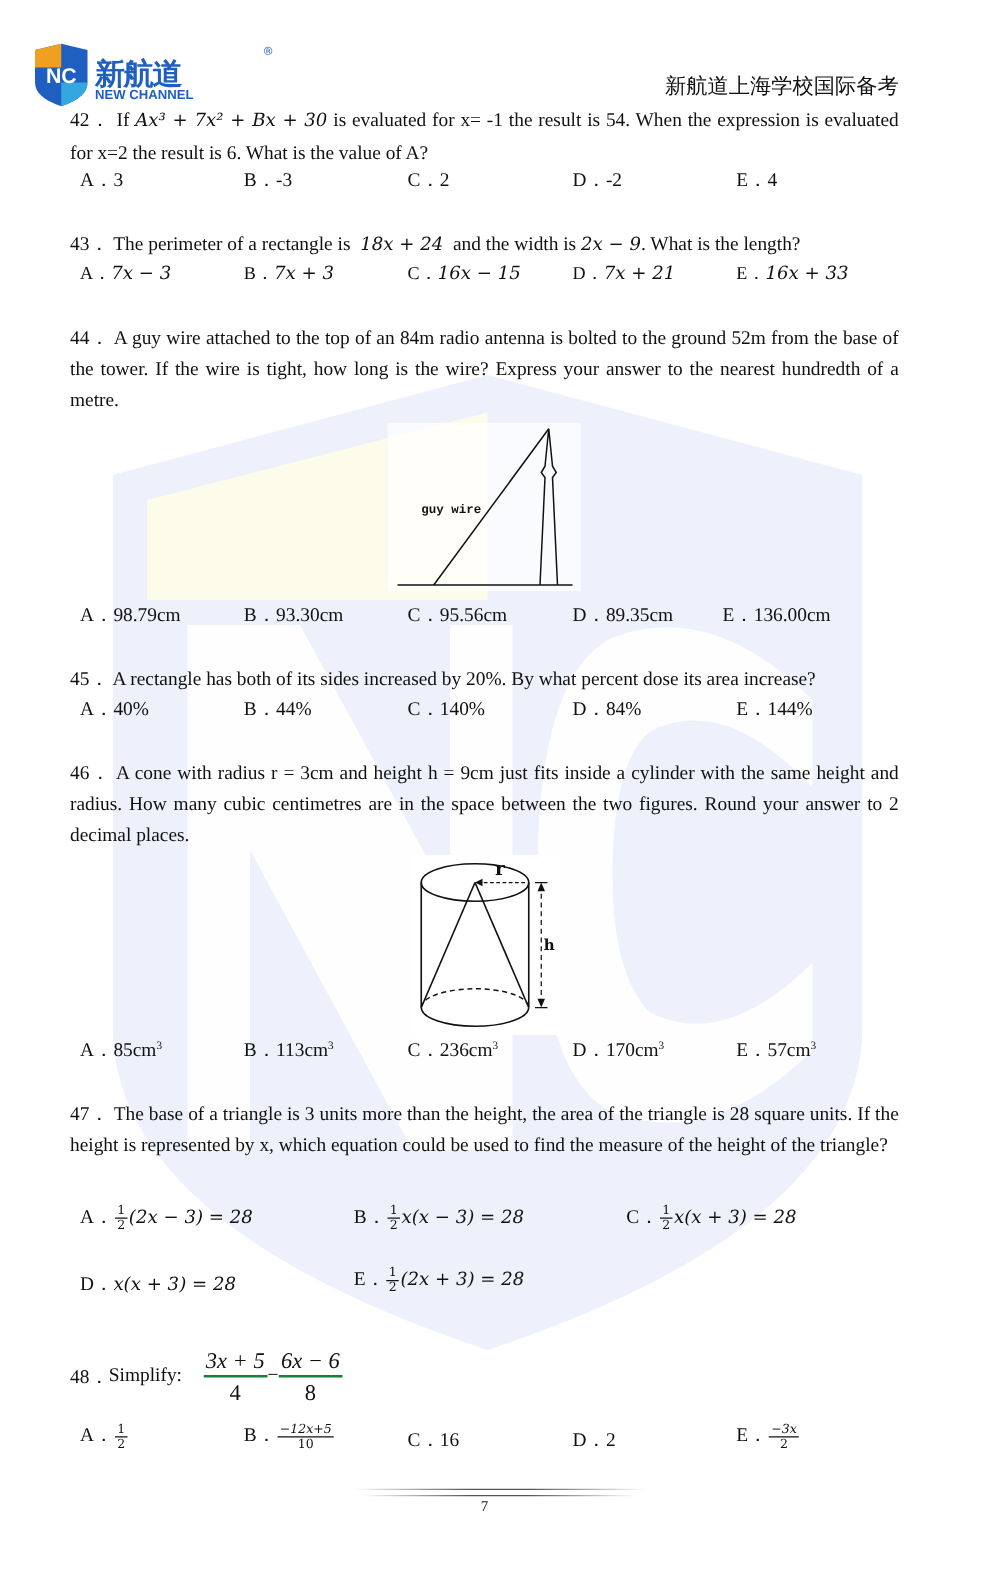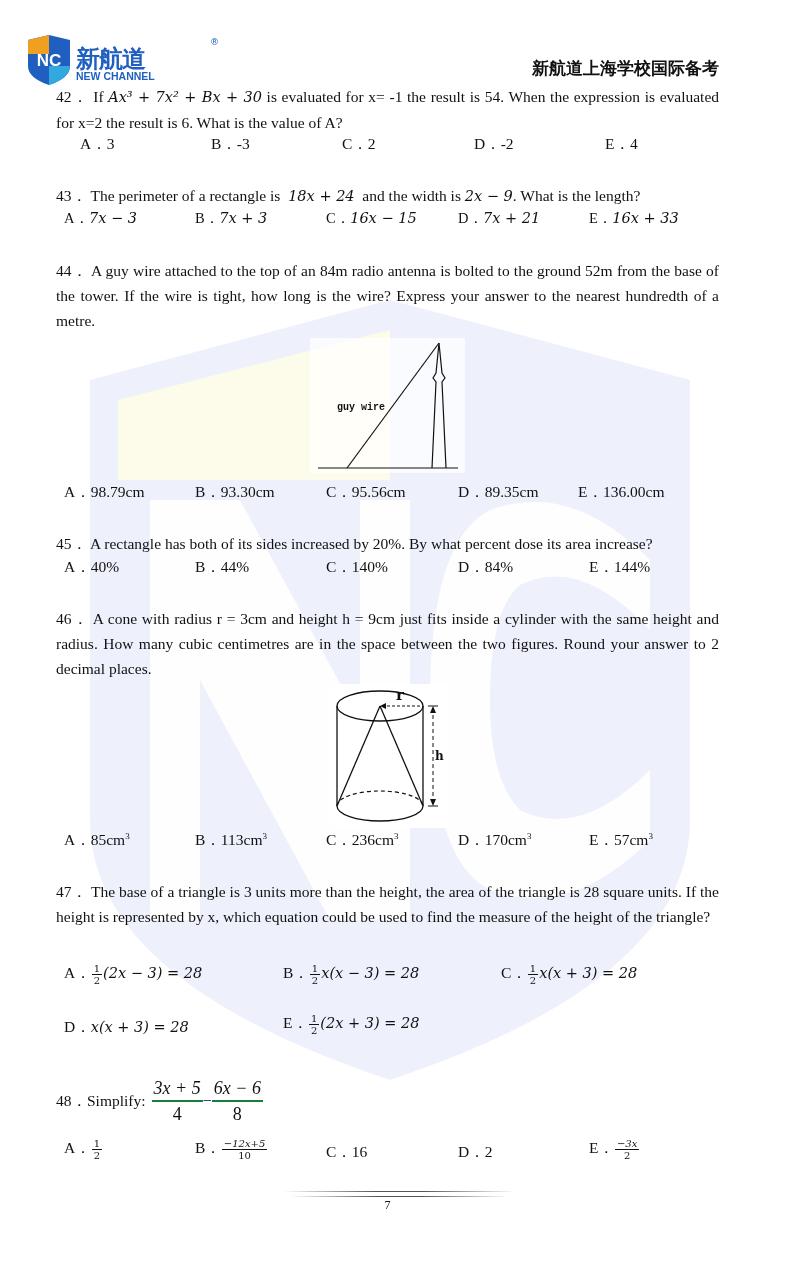--- a/index.html
+++ b/index.html
@@ -4,21 +4,21 @@
 <style>
   html, body { margin:0; padding:0; background:#fff; }
   body { width:799px; height:1265px; position:relative; overflow:hidden;
          font-family:"Liberation Serif", serif; color:#111; }
   .wm { position:absolute; left:90px; top:300px; width:600px; height:780px; z-index:0; }
   .content { position:absolute; left:0; top:0; width:799px; height:1265px; z-index:1; }
   .logo { position:absolute; left:26px; top:34px; display:flex; align-items:center; }
   .logo .cn { font-family:"DejaVu Sans", sans-serif; font-weight:bold; color:#1f5fbf; font-size:24px; line-height:24px; letter-spacing:-1px;margin-top:8px; }
   .logo .en { font-family:"Liberation Sans", sans-serif; font-weight:bold; color:#1f5fbf; font-size:10.5px; line-height:11px; }
   .logo .reg { font-size:9px; color:#1f5fbf; position:absolute; left:134px; top:-2px; font-family:"DejaVu Sans", sans-serif; }
-  .school { position:absolute; right:80px; top:57px; font-family:"DejaVu Sans", sans-serif; font-weight:bold; font-size:17px; color:#111; }
+  .school { position:absolute; right:80px; top:57px; font-family:"DejaVu Sans", sans-serif; font-weight:normal; font-size:17px; color:#111; }
   .p { position:absolute; left:56px; width:663px; font-size:15.5px; line-height:25px; text-align:justify; text-align-last:left; }
   .row { position:absolute; left:56px; width:700px; font-size:15.5px; height:24px; }
   .opt { position:absolute; top:0; white-space:nowrap; }
   .math { font-family:"DejaVu Serif", serif; font-size:14.5px; }
   .mi { font-style:italic; }
   .frac { display:inline-block; vertical-align:middle; text-align:center; font-family:"DejaVu Serif", serif; font-size:10px; line-height:11px; margin:0 1px; }
   .frac .n { display:block; border-bottom:1px solid #111; padding:0 2px; }
   .frac .d { display:block; padding:0 2px; }
   .bigfrac { display:inline-block; vertical-align:middle; text-align:center; font-size:18px; line-height:24px; }
   .bigfrac .n { display:block; border-bottom:2px solid #15803d; padding:0 2px; }
@@ -54,21 +54,21 @@
   </div>
   <div class="school">新航道上海学校国际备考</div>
 
   <div class="p" style="top:84px;">
     <span>42．</span>
     <span>If</span>
     <span class="math mi">Ax³ + 7x² + Bx + 30</span>
     <span>is evaluated for x= -1 the result is 54. When the expression is</span>
     <span>evaluated for x=2 the result is 6. What is the value of A?</span>
   </div>
-  <div class="row" style="top:134px;margin-left:16px;">
+  <div class="row" style="top:134px;">
     <span class="opt" style="left:8px"><span>A．</span><span>3</span></span>
     <span class="opt" style="left:139px"><span>B．</span><span>-3</span></span>
     <span class="opt" style="left:270px"><span>C．</span><span>2</span></span>
     <span class="opt" style="left:402px"><span>D．</span><span>-2</span></span>
     <span class="opt" style="left:533px"><span>E．</span><span>4</span></span>
   </div>
 
   <div class="p" style="top:183px;">
     <span>43．</span>
     <span>The perimeter of a rectangle is</span>
@@ -155,21 +155,21 @@
     <span class="opt" style="left:227px"><span>B．</span><span class="frac"><span class="n">1</span><span class="d">2</span></span><span class="math mi">x(x − 3) = 28</span></span>
     <span class="opt" style="left:445px"><span>C．</span><span class="frac"><span class="n">1</span><span class="d">2</span></span><span class="math mi">x(x + 3) = 28</span></span>
   </div>
   <div class="row" style="top:1013px; height:30px;">
     <span class="opt" style="left:8px; top:4px"><span>D．</span><span class="math mi">x(x + 3) = 28</span></span>
     <span class="opt" style="left:227px"><span>E．</span><span class="frac"><span class="n">1</span><span class="d">2</span></span><span class="math mi">(2x + 3) = 28</span></span>
   </div>
 
   <div style="position:absolute; left:56px; top:1076px; font-size:15.5px; display:flex; align-items:center;">
     <span>48．</span>
-    <span style="margin-right:6px">Simplify:</span>
+    <span style="margin-right:17px">Simplify:</span>
     <span class="bigfrac">
         <span class="n mi">3x + 5</span>
         <span class="d">4</span>
       </span>
     <span style="font-size:16px">−</span>
     <span class="bigfrac">
         <span class="n mi">6x − 6</span>
         <span class="d">8</span>
       </span>
   </div>

